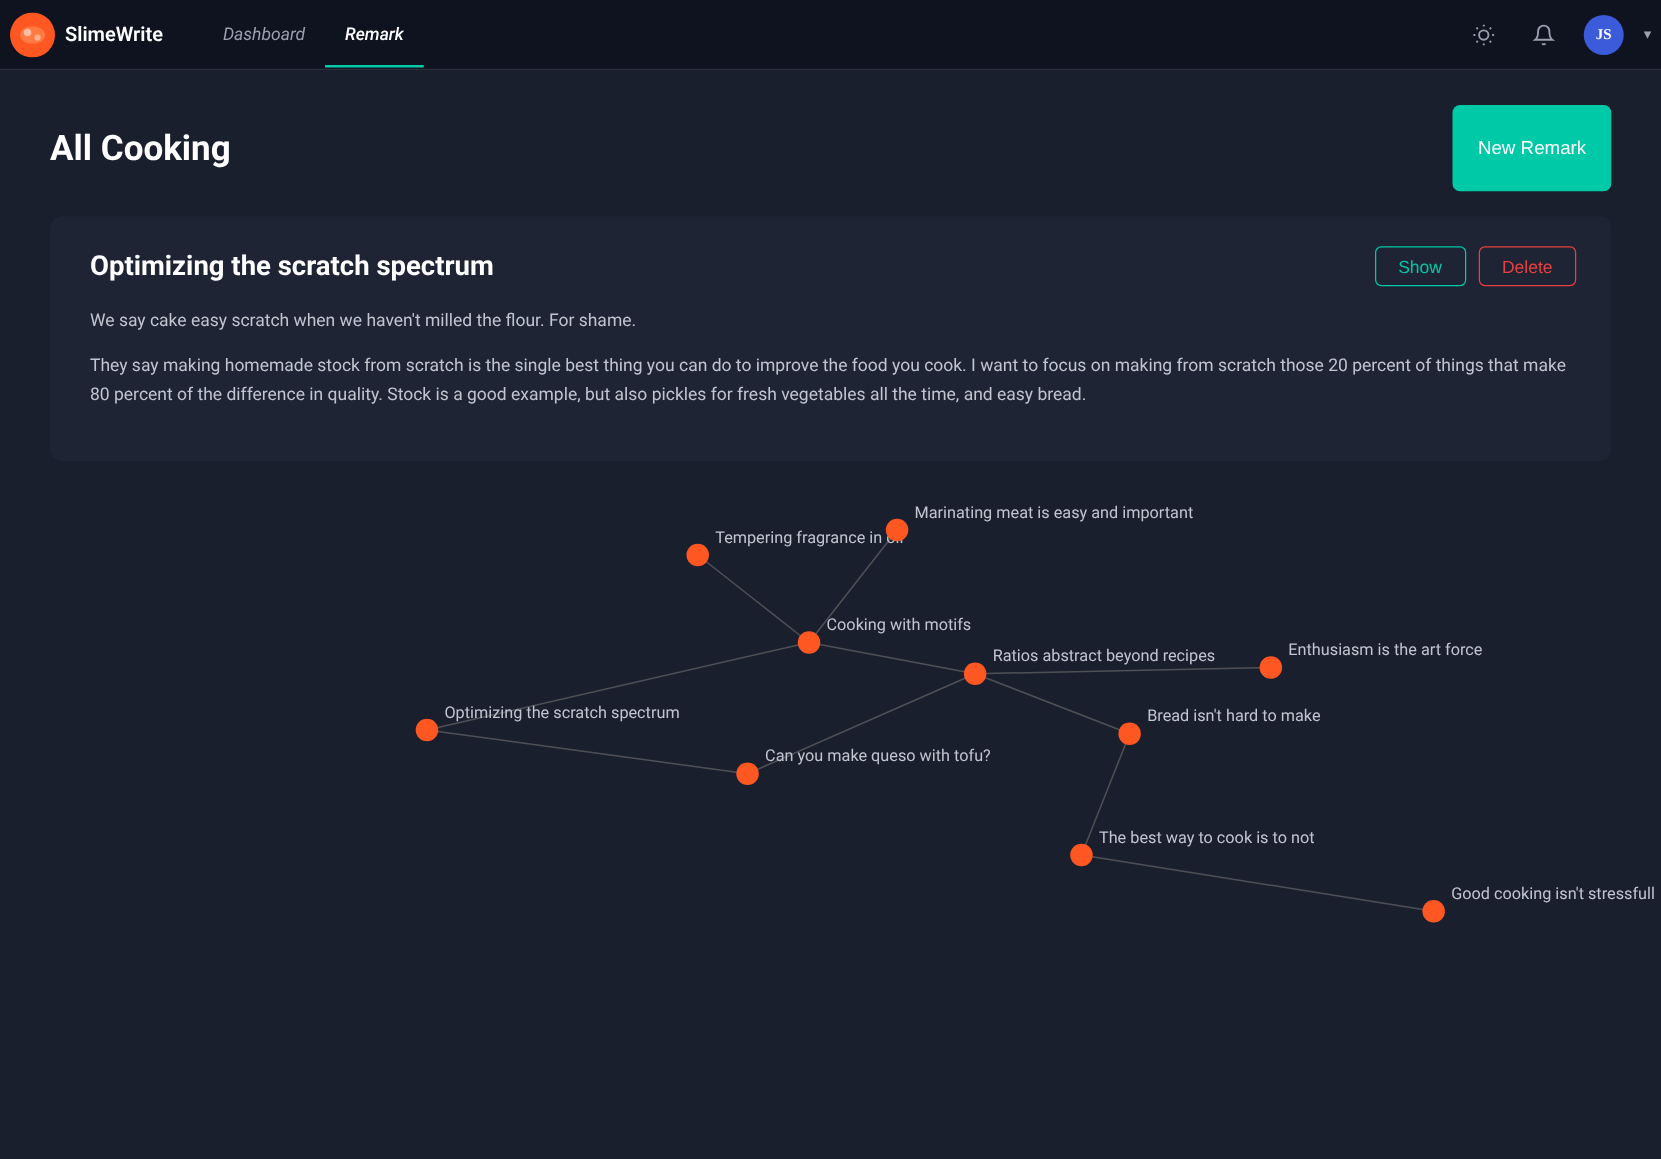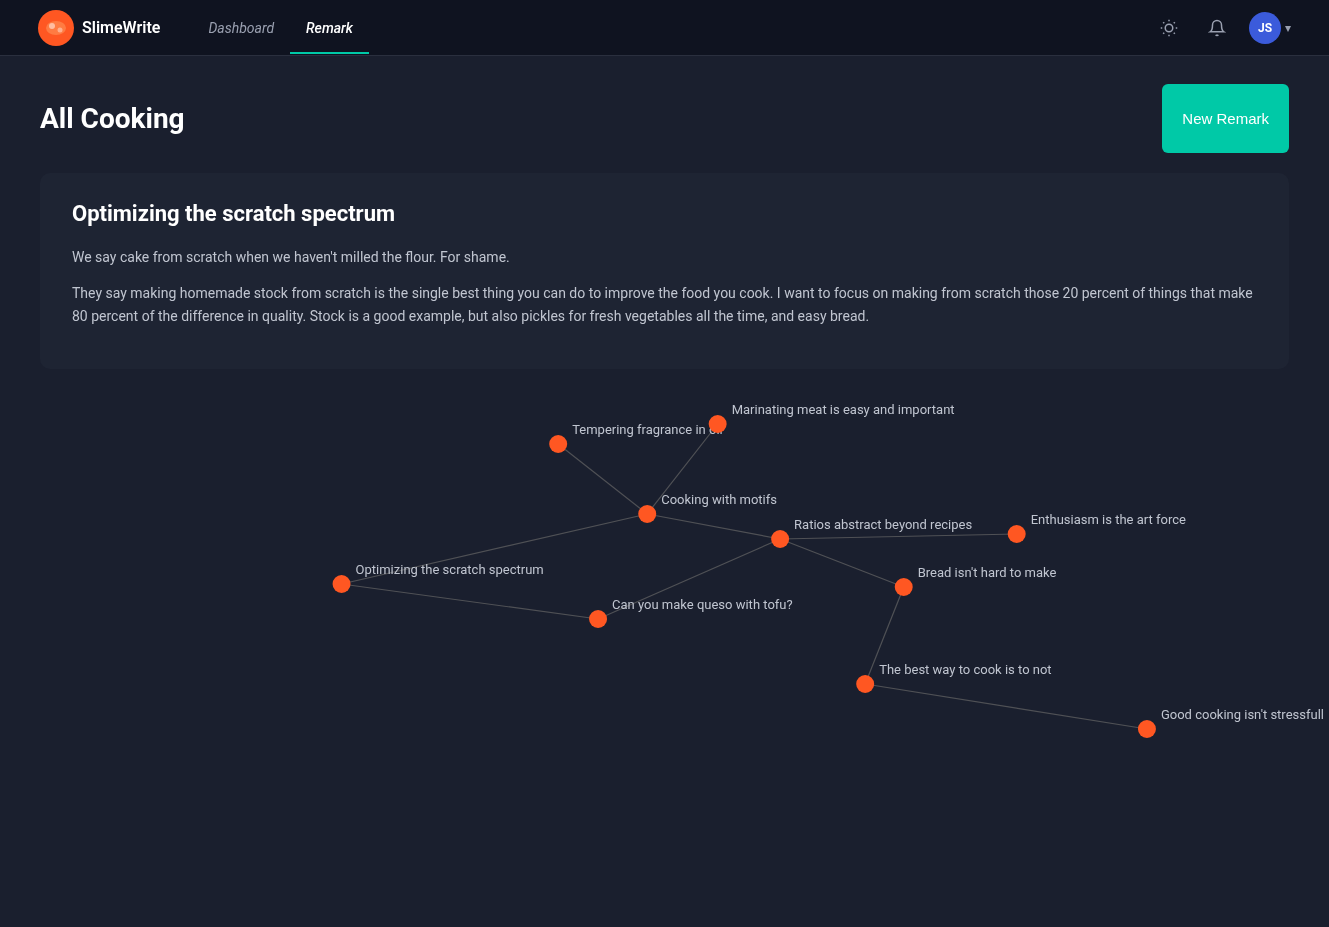--- a/index.html
+++ b/index.html
@@ -8,21 +8,21 @@
       background: #1a1f2e;
       color: #ffffff;
       min-height: 927px;
     }
 
     
     .navbar {
       background: #0f1320;
       display: flex;
       align-items: center;
-      padding: 0 38px;
+      padding: 0 8px;
       height: 56px;
       border-bottom: 1px solid #2a2f3e;
     }
     .navbar-logo {
       display: flex;
       align-items: center;
       gap: 8px;
       margin-right: 32px;
     }
     .logo-icon {
@@ -88,22 +88,23 @@
       align-items: center;
       justify-content: center;
       font-size: 12px;
       font-weight: 700;
       color: #ffffff;
       cursor: pointer;
     }
     .avatar-wrapper {
       display: flex;
       align-items: center;
-      gap: 4px;
-      cursor: pointer;
+      gap: 16px;
+      cursor: pointer;
+      font-family: Liberation Serif, serif;
     }
     .chevron-down {
       color: #9aa0b0;
       font-size: 12px;
     }
 
     
     .page-header {
       display: flex;
       align-items: center;
@@ -228,22 +229,26 @@
     </div>
   </div>
 </nav>
 
 <div class="page-header">
   <h1 class="page-title">All Cooking</h1>
   <button class="new-remark-btn">New Remark</button>
 </div>
 
 <div class="remark-card">
+  <div class="remark-card-actions">
+    <button class="card-btn card-btn-show">Show</button>
+    <button class="card-btn card-btn-delete">Delete</button>
+  </div>
   <h2 class="remark-card-title">Optimizing the scratch spectrum</h2>
-  <p class="remark-text">We say cake from scratch when we haven't milled the flour. For shame.</p>
+  <p class="remark-text">We say cake easy scratch when we haven't milled the flour. For shame.</p>
   <p class="remark-text">They say making homemade stock from scratch is the single best thing you can do to improve the food you cook. I want to focus on making from scratch those 20 percent of things that make 80 percent of the difference in quality. Stock is a good example, but also pickles for fresh vegetables all the time, and easy bread.</p>
 </div>
 
 <div class="graph-area" id="graph-container">
   <svg id="graph-svg">
       <line x1="558.18" y1="75" x2="647.223" y2="145" stroke="#666" stroke-width="1.2" opacity="0.7"></line>
       <line x1="717.66" y1="55" x2="647.223" y2="145" stroke="#666" stroke-width="1.2" opacity="0.7"></line>
       <line x1="647.223" y1="145" x2="780.1229999999999" y2="170" stroke="#666" stroke-width="1.2" opacity="0.7"></line>
       <line x1="780.1229999999999" y1="170" x2="1016.685" y2="165" stroke="#666" stroke-width="1.2" opacity="0.7"></line>
       <line x1="780.1229999999999" y1="170" x2="903.72" y2="218" stroke="#666" stroke-width="1.2" opacity="0.7"></line>

